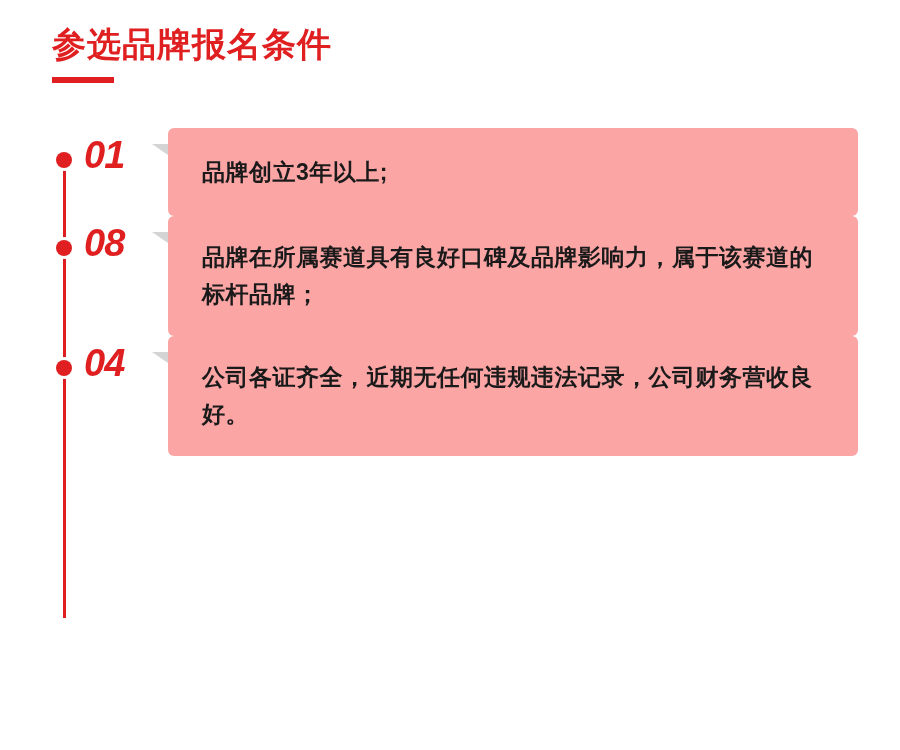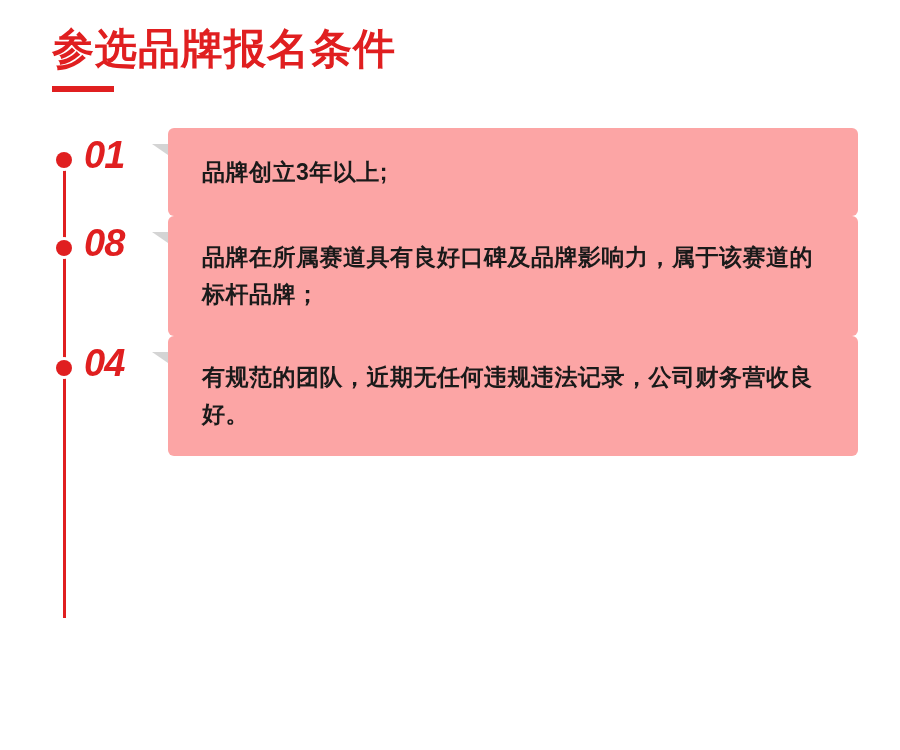--- a/index.html
+++ b/index.html
@@ -20,21 +20,21 @@
     box-sizing: border-box;
   }
 
   
   .title-block {
     position: absolute;
     left: 52px;
     top: 26px;
   }
   .title {
-    font-size: 42px;
+    font-size: 34px;
     font-weight: bold;
     color: #e01f20;
     letter-spacing: 1px;
     line-height: 1.1;
     margin: 0;
     white-space: nowrap;
   }
   .title-underline {
     margin-top: 14px;
     width: 62px;
@@ -162,18 +162,18 @@
       </div>
     </div>
 
 
     <div class="row row-4">
       <div class="marker-col">
         <span class="dot"></span>
         <span class="num">04</span>
       </div>
       <div class="card">
-        <span class="card-text">有规范的团队，近期无任何违规违法记录，公司财务营收良好。</span>
+        <span class="card-text">公司各证齐全，近期无任何违规违法记录，公司财务营收良好。</span>
       </div>
     </div>
 
   </div>
 </div>
 
 </body></html>

